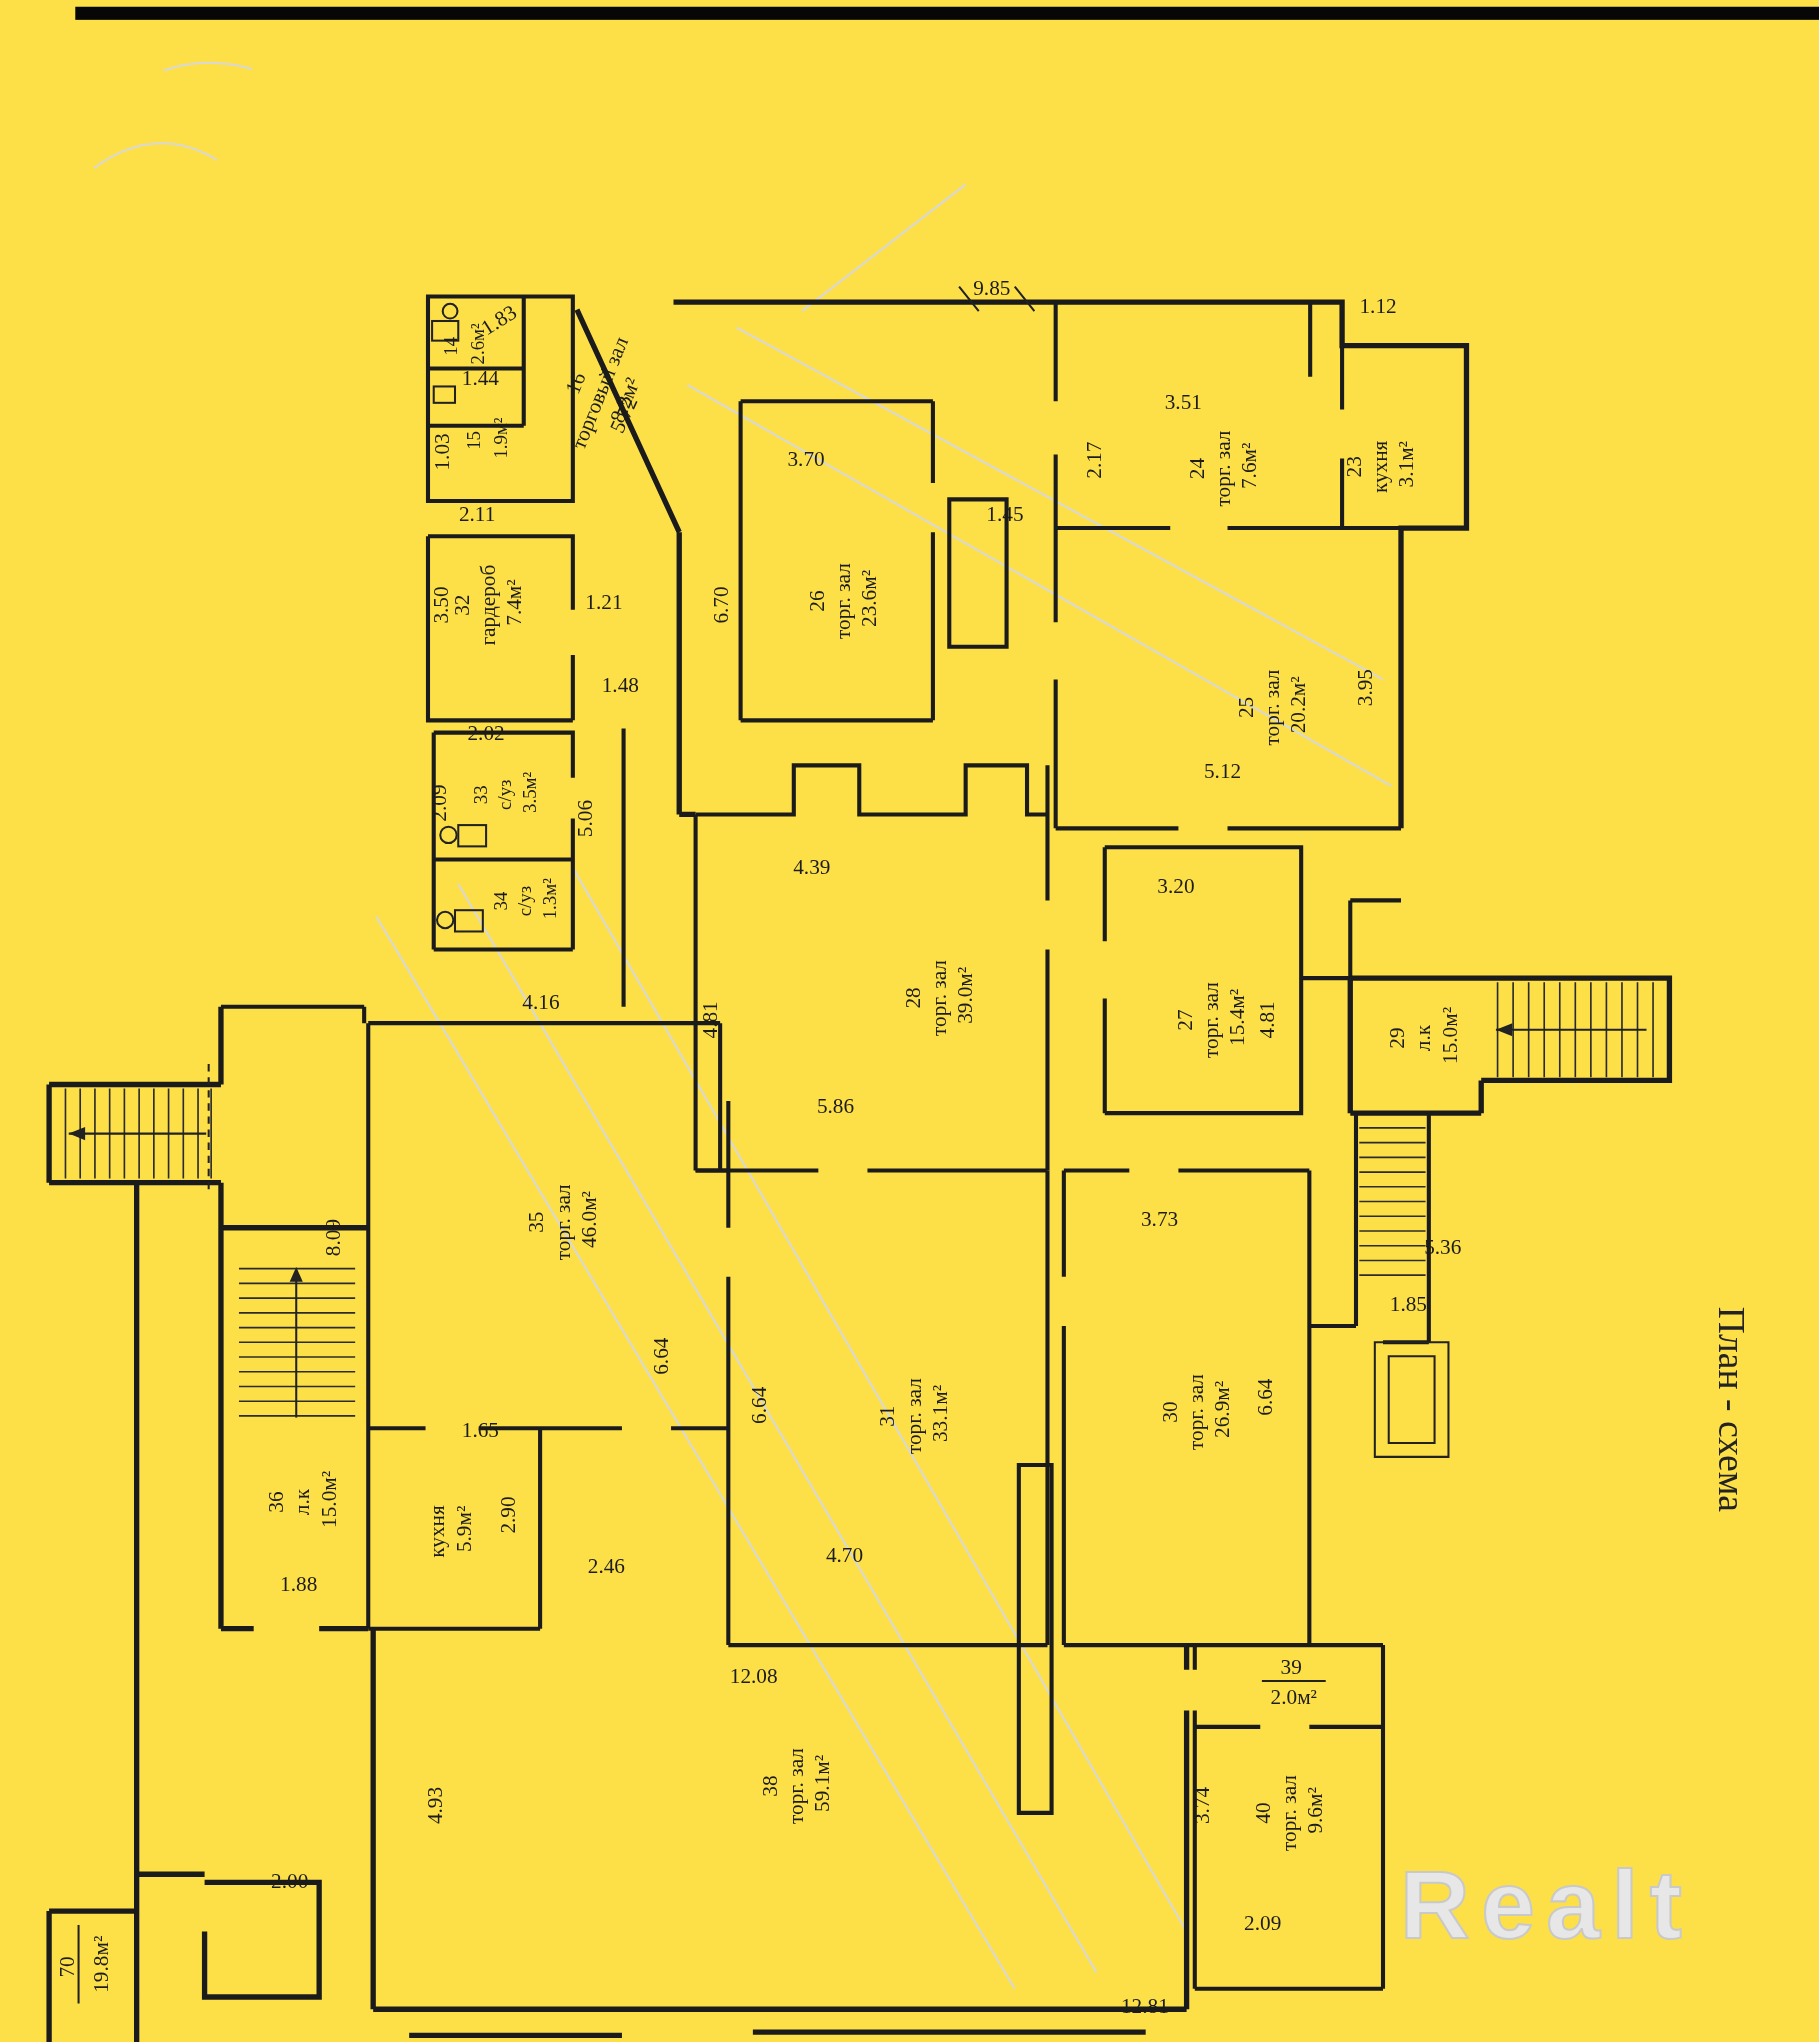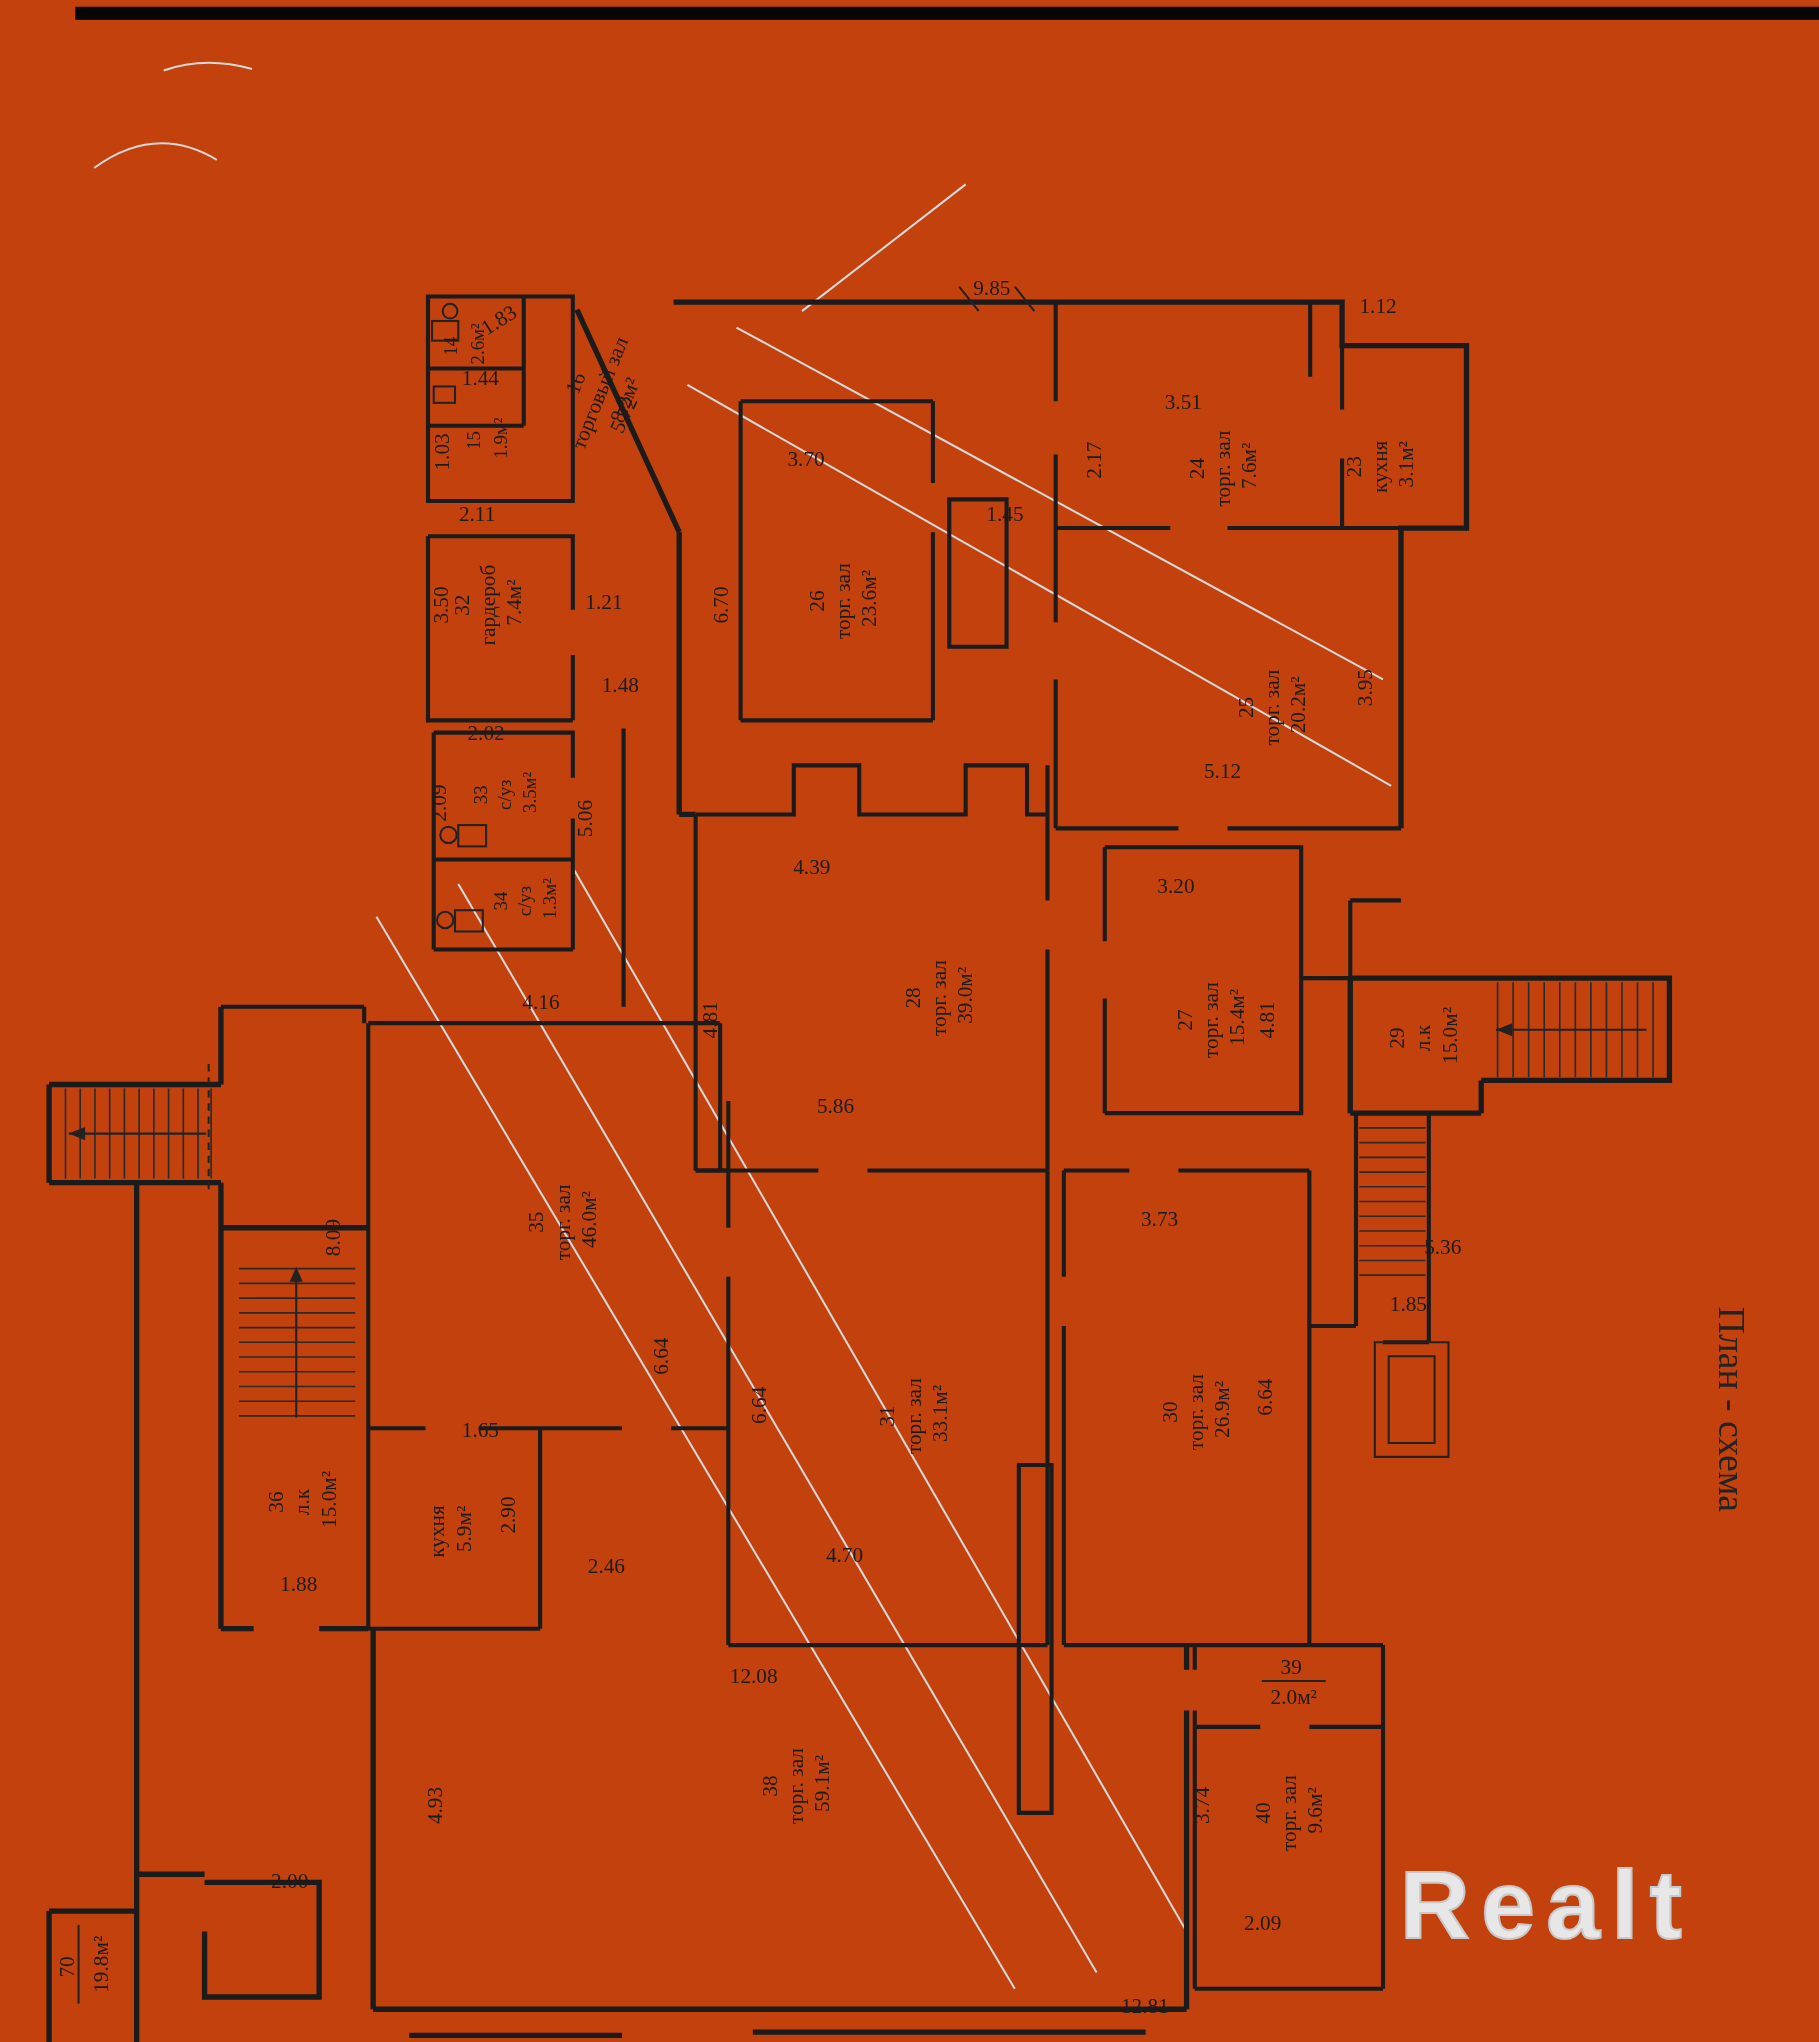--- a/index.html
+++ b/index.html
@@ -1,16 +1,16 @@
 <!DOCTYPE html>
 <html style="font-size:13px"><head>
 <meta charset="utf-8">
 <style>
   html,body{margin:0;padding:0;background:#e9e9e9;}
-  .page{position:relative;width:1820px;height:2043px;background:#c2410c;overflow:hidden;
+  .page{position:relative;width:1820px;height:2043px;background:#fde047;overflow:hidden;
         font-family:"Liberation Serif", serif;}
   svg{position:absolute;left:0;top:0;}
   .wall{stroke:#1b1b1b;stroke-width:6.5;fill:none;stroke-linecap:butt;}
   .wall-in{stroke:#1b1b1b;stroke-width:5;fill:none;}
   .thin{stroke:#222;stroke-width:2.5;fill:none;}
   .hatch{stroke:#2b2b2b;stroke-width:2;fill:none;}
   .crease{stroke:#d8d8d8;stroke-width:2.5;fill:none;}
   .dim{font-size:26px;fill:#1c1c1c;text-anchor:middle;font-family:"Liberation Serif",serif;}
   .rl{font-size:26px;fill:#1c1c1c;text-anchor:middle;font-family:"Liberation Serif",serif;}
   .rl-small{font-size:23px;}

